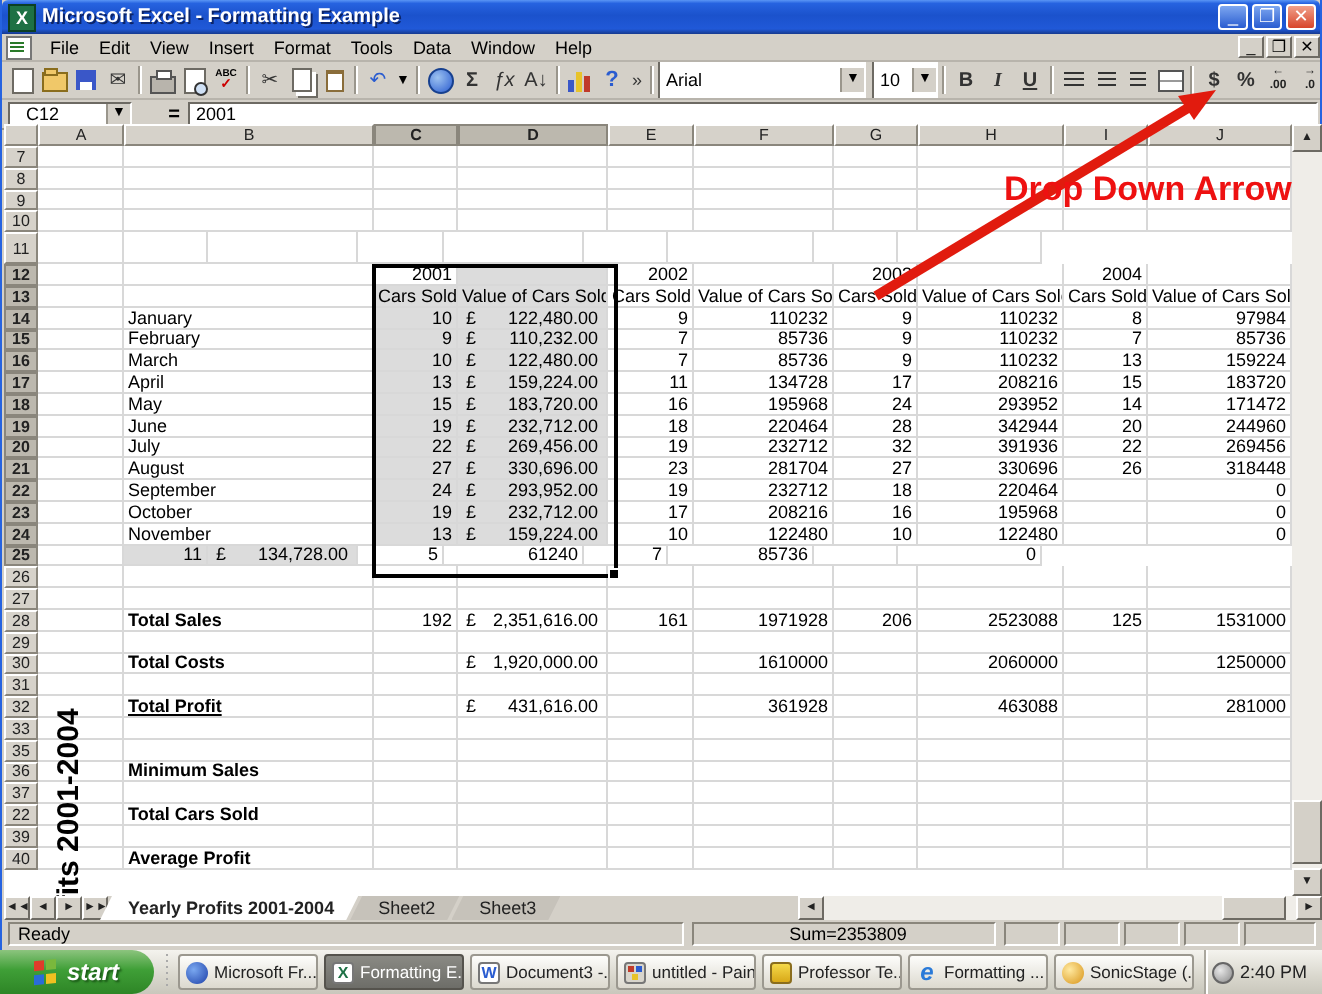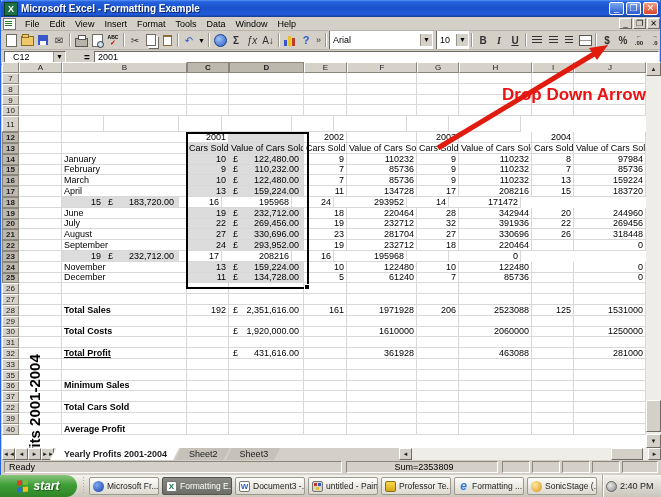--- a/index.html
+++ b/index.html
@@ -529,20 +529,23 @@
             <div class="cell num" style="width: 42px;">
               <span>15</span>
             </div>
             <div class="cell num" style="width: 72px;">
               <span>183720</span>
             </div>
           </div>
           <div class="grow">
             <div class="rhead pressed">18</div>
             <div class="cell" style="width: 43px;"></div>
+            <div class="cell" style="width: 125px;">
+              <span>May</span>
+            </div>
             <div class="cell num sel" style="width: 42px;">
               <span>15</span>
             </div>
             <div class="cell sel" style="width: 75px;">
               <div class="acct">
                 <span>£</span>
                 <span>183,720.00</span>
               </div>
             </div>
             <div class="cell num" style="width: 43px;">
@@ -694,20 +697,23 @@
               <span>220464</span>
             </div>
             <div class="cell num" style="width: 42px;"></div>
             <div class="cell num" style="width: 72px;">
               <span>0</span>
             </div>
           </div>
           <div class="grow">
             <div class="rhead pressed">23</div>
             <div class="cell" style="width: 43px;"></div>
+            <div class="cell" style="width: 125px;">
+              <span>October</span>
+            </div>
             <div class="cell num sel" style="width: 42px;">
               <span>19</span>
             </div>
             <div class="cell sel" style="width: 75px;">
               <div class="acct">
                 <span>£</span>
                 <span>232,712.00</span>
               </div>
             </div>
             <div class="cell num" style="width: 43px;">
@@ -755,23 +761,20 @@
               <span>122480</span>
             </div>
             <div class="cell num" style="width: 42px;"></div>
             <div class="cell num" style="width: 72px;">
               <span>0</span>
             </div>
           </div>
           <div class="grow">
             <div class="rhead pressed">25</div>
             <div class="cell" style="width: 43px;"></div>
-            <div class="cell" style="width: 125px;">
-              <span>December</span>
-            </div>
             <div class="cell num sel" style="width: 42px;">
               <span>11</span>
             </div>
             <div class="cell sel" style="width: 75px;">
               <div class="acct">
                 <span>£</span>
                 <span>134,728.00</span>
               </div>
             </div>
             <div class="cell num" style="width: 43px;">

